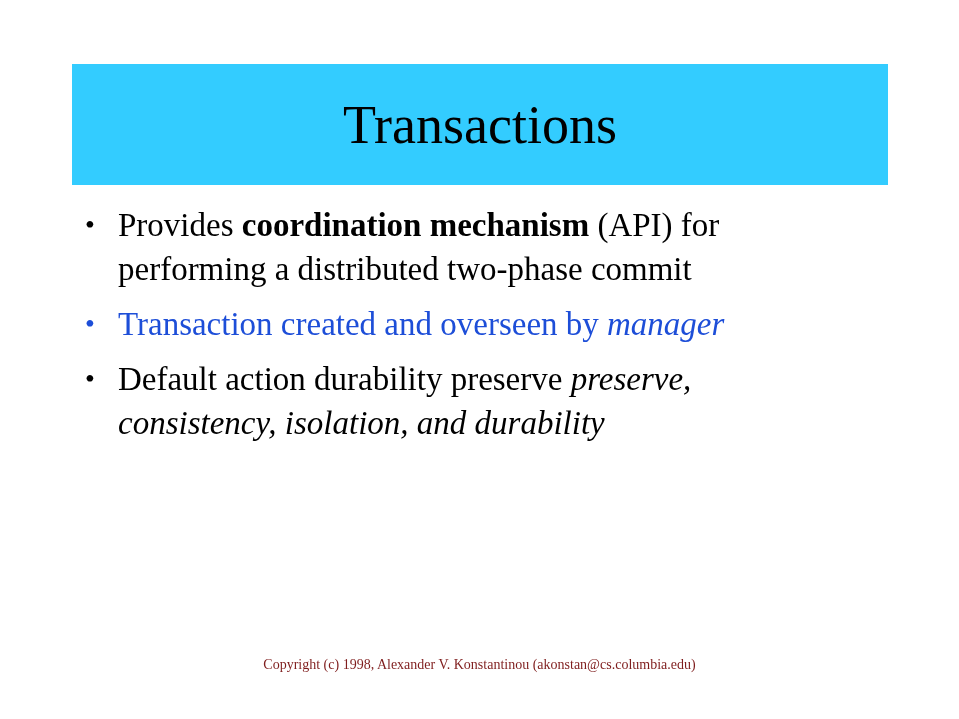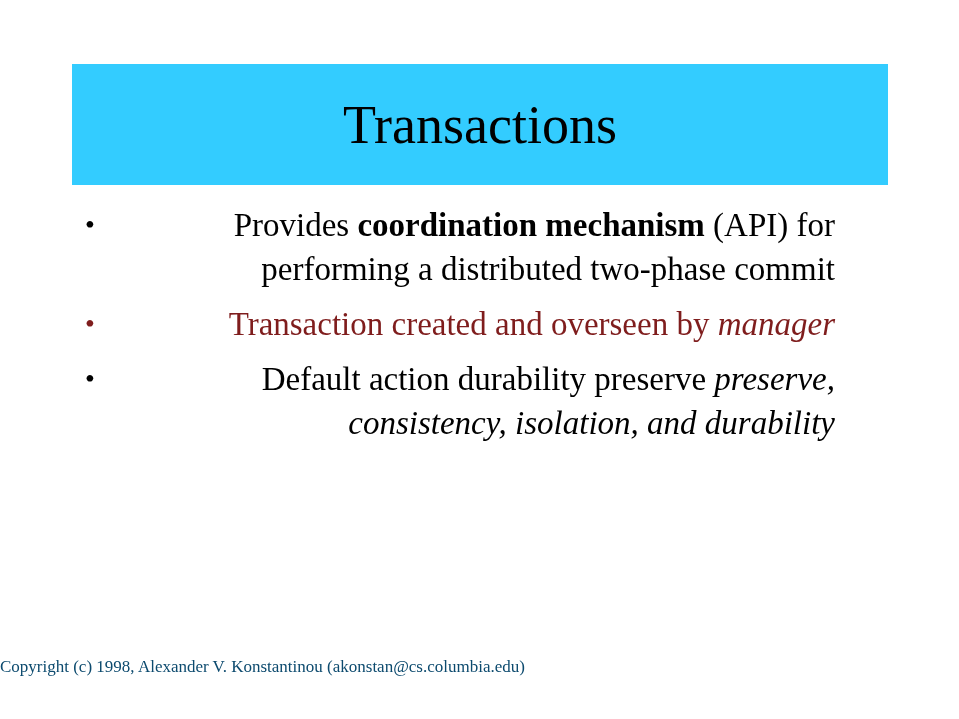--- a/index.html
+++ b/index.html
@@ -34,21 +34,20 @@
     letter-spacing: 0px;
   }
   .bullets {
     position: absolute;
     left: 85px;
     top: 203px;
     width: 750px;
     margin: 0;
     padding: 0;
     list-style: none;
-    text-align: right;
   }
   .bullets li {
     position: relative;
     padding-left: 33px;
     font-size: 33px;
     line-height: 44px;
     margin-bottom: 11px;
   }
   .bullets li::before {
     content: "\2022";
@@ -58,38 +57,39 @@
     font-size: 28px;
     line-height: 44px;
   }
   .seg-bold { font-weight: bold; }
   .seg-italic { font-style: italic; }
   .footer {
     position: absolute;
     left: 0;
     top: 657px;
     width: 100%;
-    font-size: 17px;
-    color: #0c4a6e;
+    text-align: center;
+    font-size: 14px;
+    color: #7f1d1d;
   }
 </style>
 </head>
 <body>
 
 <div class="slide">
 
   <header class="title-bar" style="background: rgb(51, 204, 255);">
     <h1>Transactions</h1>
   </header>
 
   <ul class="bullets">
     <li style="color: rgb(0, 0, 0);">
       <span>Provides </span><span class="seg-bold">coordination mechanism</span><span> (API) for performing a distributed two-phase commit</span>
     </li>
-    <li style="color: #7f1d1d;">
+    <li style="color: #1d4ed8;">
       <span>Transaction created and overseen by </span><span class="seg-italic">manager</span><span></span>
     </li>
     <li style="color: rgb(0, 0, 0);">
       <span>Default action durability preserve </span><span class="seg-italic">preserve, consistency, isolation, and durability</span><span></span>
     </li>
   </ul>
 
   <div class="footer">Copyright (c) 1998, Alexander V. Konstantinou (akonstan@cs.columbia.edu)</div>
 
 </div>

